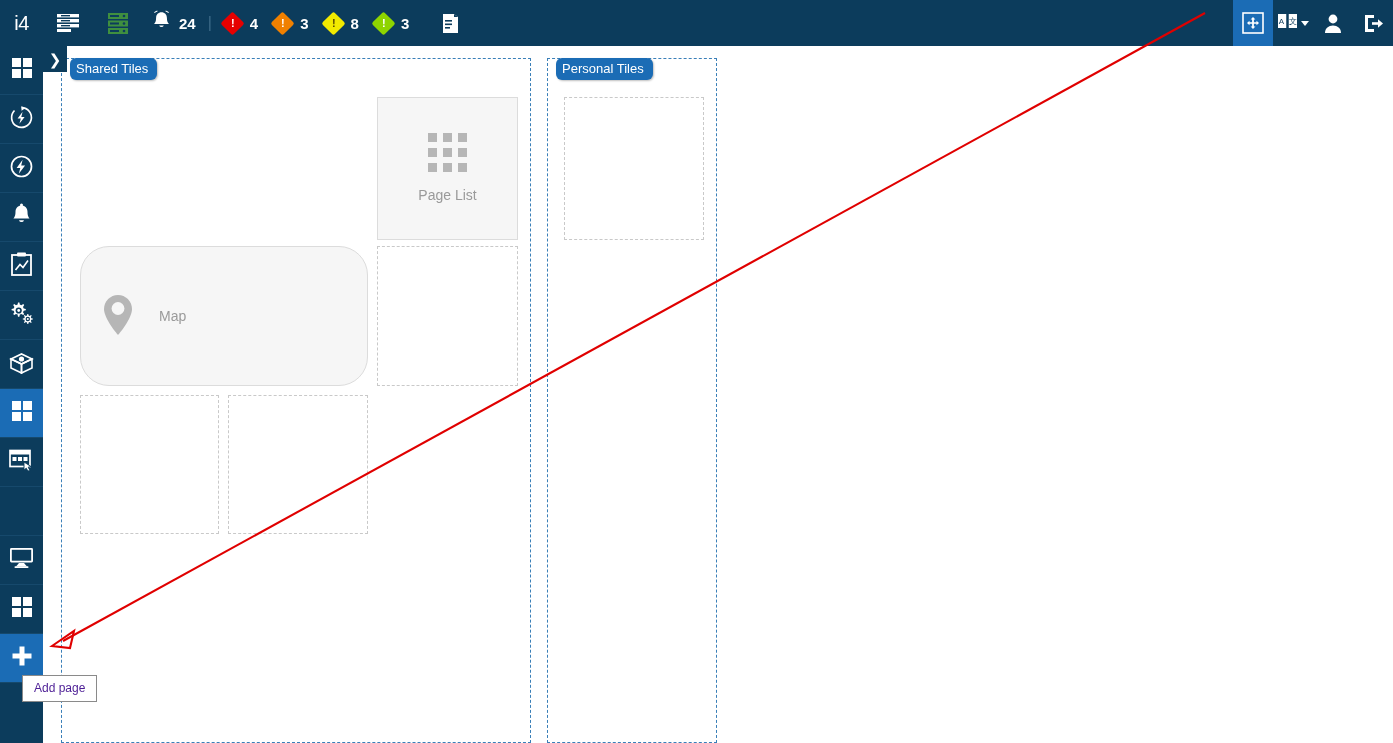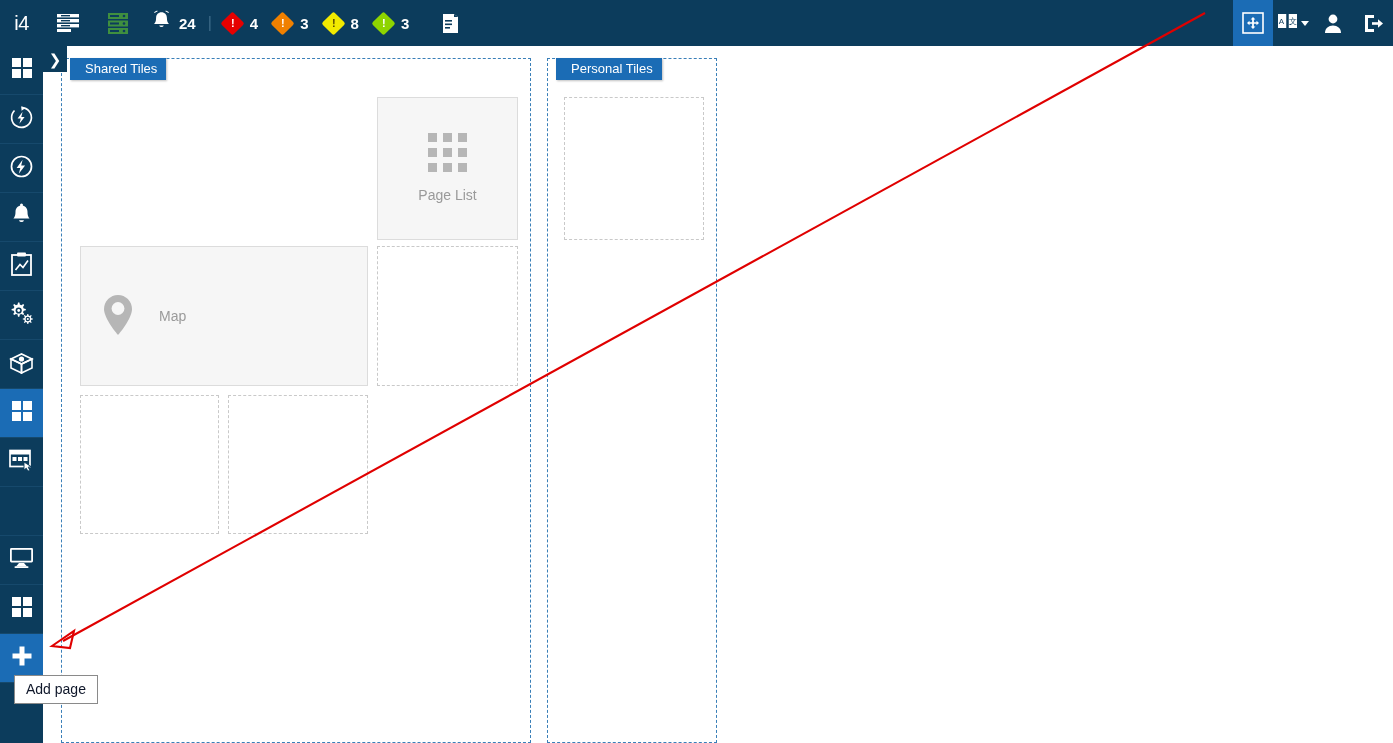--- a/index.html
+++ b/index.html
@@ -114,23 +114,24 @@
   .zone {
     position: absolute;
     border: 1px dashed #3a7fb8;
     background: transparent;
   }
   .zone-label {
     position: absolute; top: -1px; left: 8px;
     background: #1b6cb5;
     color: #ffffff;
     font-size: 13px;
-    padding: 3px 9px 4px 15px;
+    padding: 3px 9px 4px 6px;
     white-space: nowrap;
     box-shadow: 1px 1px 2px rgba(0,0,0,0.25);
+    border-radius: 6px;
   }
 
   .tile {
     position: absolute;
     background: #f6f6f6;
     border: 1px solid #dcdcdc;
     display: flex; flex-direction: column;
     align-items: center; justify-content: center;
     color: #9a9a9a;
     font-size: 14px;
@@ -138,43 +139,44 @@
   }
   .tile.placeholder {
     background: #ffffff;
     border: 1px dashed #c9c9c9;
   }
   .tile.row-layout {
     flex-direction: row;
     justify-content: flex-start;
     padding-left: 22px;
     gap: 26px;
+    border-radius: 29px;
   }
   .tile-label { color: #9a9a9a; line-height: 1.3; }
   .grid9 {
     display: grid;
     grid-template-columns: repeat(3, 9px);
     grid-template-rows: repeat(3, 9px);
     gap: 6px;
     margin-bottom: 14px;
   }
   .grid9 i { background: #b6b6b6; display: block; width: 9px; height: 9px; }
   .pin { color: #b6b6b6; }
 
   
   .annot { position: absolute; left: 0; top: 0; width: 1393px; height: 743px; pointer-events: none; z-index: 40; }
 
   
   .tooltip {
     position: absolute;
-    left: 14px; top: 675px;
+    left: 22px; top: 675px;
     background: #ffffff;
     border: 1px solid #8a8a8a;
-    color: #0f172a;
-    font-size: 14px;
+    color: #4c1d95;
+    font-size: 12px;
     padding: 5px 11px 6px 11px;
     z-index: 45;
     white-space: nowrap;
   }
 </style>
 </head>
 <body>
 
 <div id="app">
 

